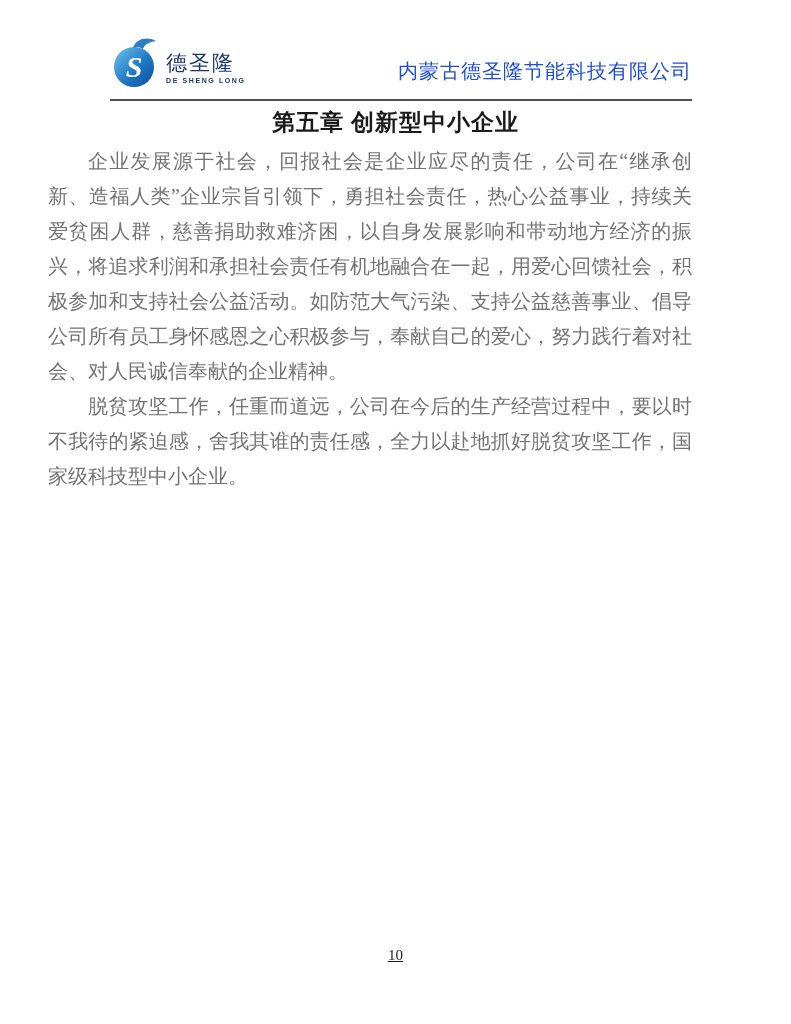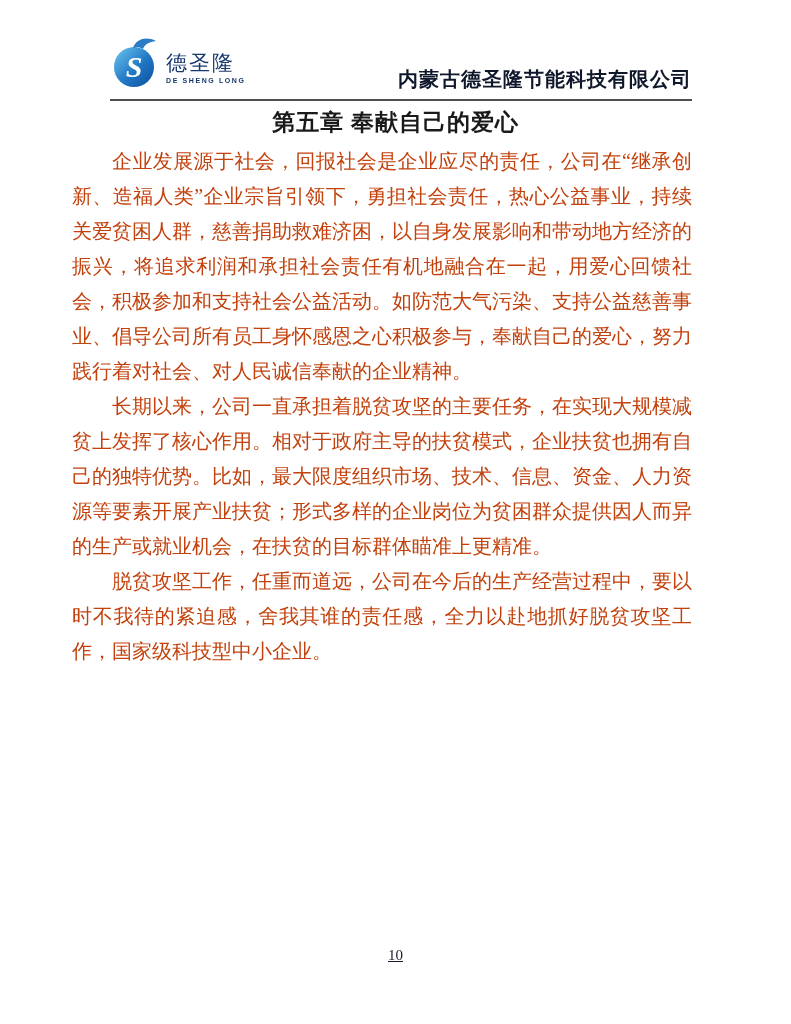--- a/index.html
+++ b/index.html
@@ -56,44 +56,44 @@
     font-size: 7px;
     font-weight: bold;
     color: #17386f;
     letter-spacing: 1.6px;
     margin-top: 3px;
     font-family: "Liberation Sans", sans-serif;
   }
   .company-name {
     position: absolute;
     right: 0;
-    bottom: 6px;
+    bottom: 14px;
     font-size: 20px;
-    font-weight: bold;
-    color: #0f172a;
+    font-weight: normal;
+    color: #1d4ed8;
     letter-spacing: 1px;
     white-space: nowrap;
   }
   
   .chapter-title {
     margin: 108px 0 6px 0; 
     text-align: center;
     font-size: 23px;
     font-weight: bold;
     color: #1a1a1a;
     letter-spacing: 1px;
     line-height: 30px;
   }
   
   .content {
-    margin: 0 99px 0 72px;
+    margin: 0 99px 0 48px;
     text-align: justify;
     font-size: 20px;
     line-height: 35px;
-    color: #c2410c;
+    color: #737373;
   }
   .content p {
     margin: 0;
     text-indent: 2em;
     word-break: break-all;
     text-justify: inter-character;
   }
   
   .page-number {
     position: absolute;
@@ -126,23 +126,22 @@
         <text x="21" y="40" text-anchor="middle" font-size="30" font-weight="bold" font-style="italic" fill="#ffffff" font-family="Liberation Serif, serif">S</text>
       </svg>
       <div class="logo-text-block">
         <span class="logo-cn">德圣隆</span>
         <span class="logo-en">DE SHENG LONG</span>
       </div>
     </div>
     <div class="company-name">内蒙古德圣隆节能科技有限公司</div>
   </div>
 
-  <h1 class="chapter-title">第五章 奉献自己的爱心</h1>
+  <h1 class="chapter-title">第五章 创新型中小企业</h1>
 
   <div class="content">
     <p>企业发展源于社会，回报社会是企业应尽的责任，公司在“继承创新、造福人类”企业宗旨引领下，勇担社会责任，热心公益事业，持续关爱贫困人群，慈善捐助救难济困，以自身发展影响和带动地方经济的振兴，将追求利润和承担社会责任有机地融合在一起，用爱心回馈社会，积极参加和支持社会公益活动。如防范大气污染、支持公益慈善事业、倡导公司所有员工身怀感恩之心积极参与，奉献自己的爱心，努力践行着对社会、对人民诚信奉献的企业精神。</p>
-    <p>长期以来，公司一直承担着脱贫攻坚的主要任务，在实现大规模减贫上发挥了核心作用。相对于政府主导的扶贫模式，企业扶贫也拥有自己的独特优势。比如，最大限度组织市场、技术、信息、资金、人力资源等要素开展产业扶贫；形式多样的企业岗位为贫困群众提供因人而异的生产或就业机会，在扶贫的目标群体瞄准上更精准。</p>
     <p>脱贫攻坚工作，任重而道远，公司在今后的生产经营过程中，要以时不我待的紧迫感，舍我其谁的责任感，全力以赴地抓好脱贫攻坚工作，国家级科技型中小企业。</p>
   </div>
 
   <div class="page-number">10</div>
 
 </div>
 
 </body></html>

